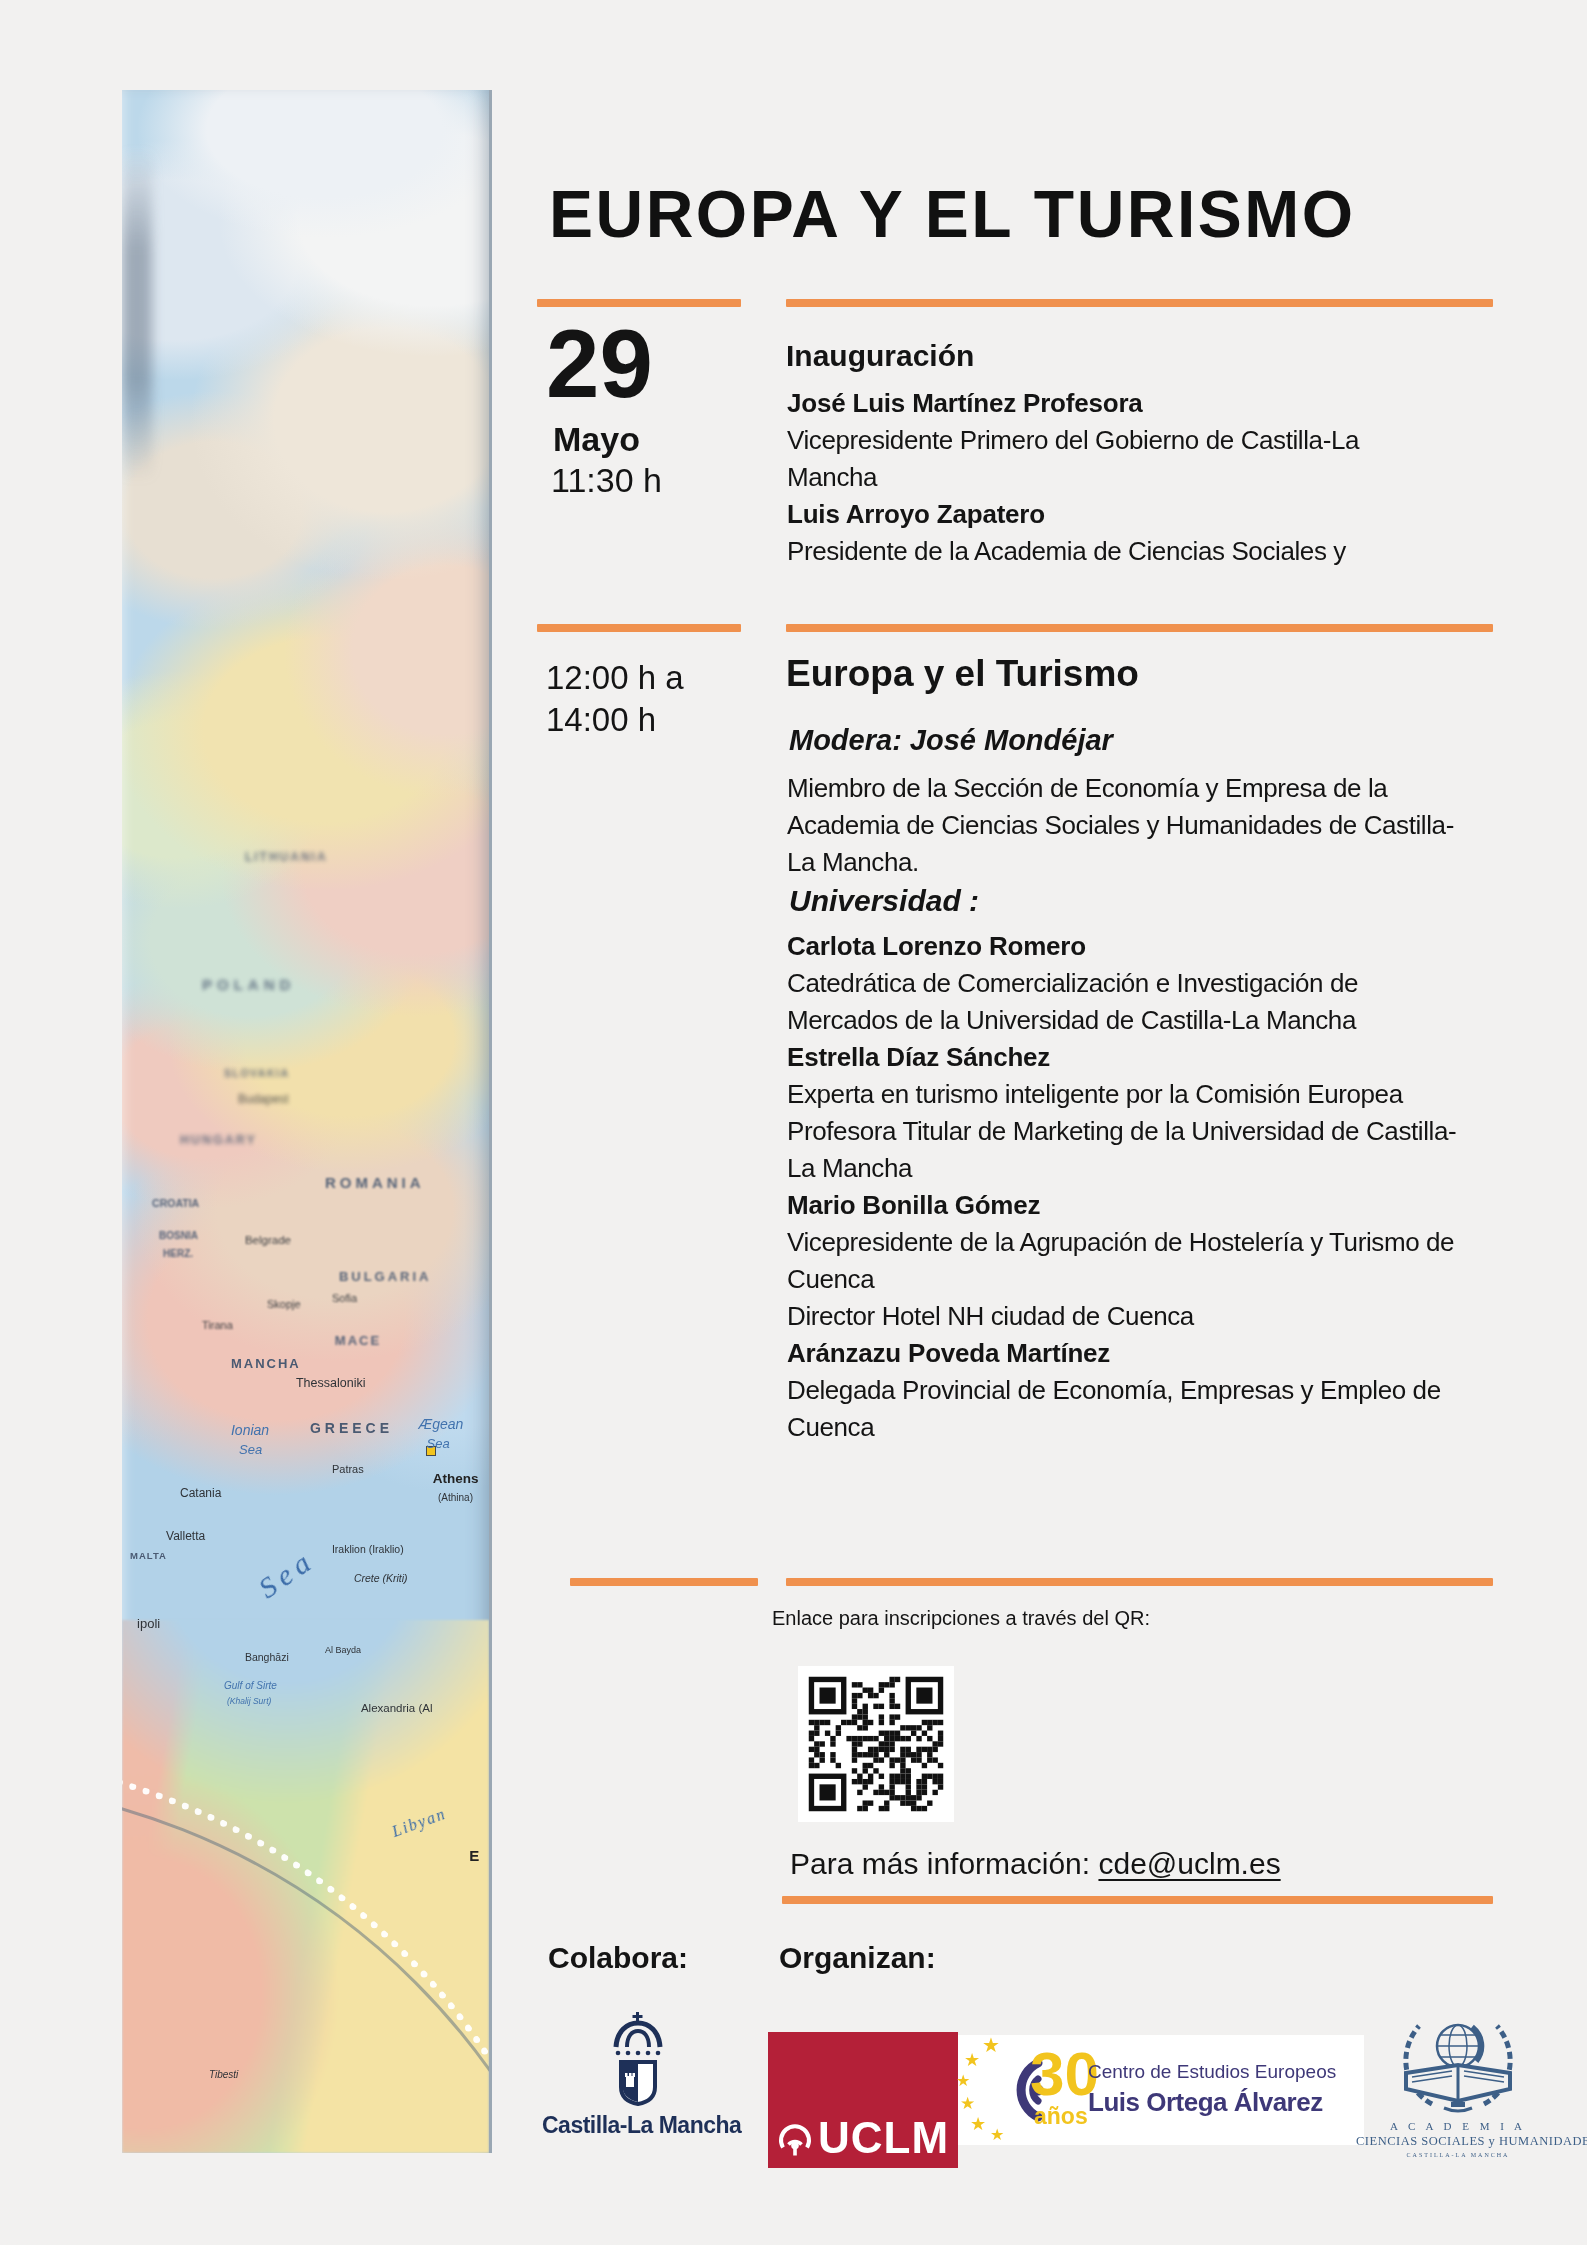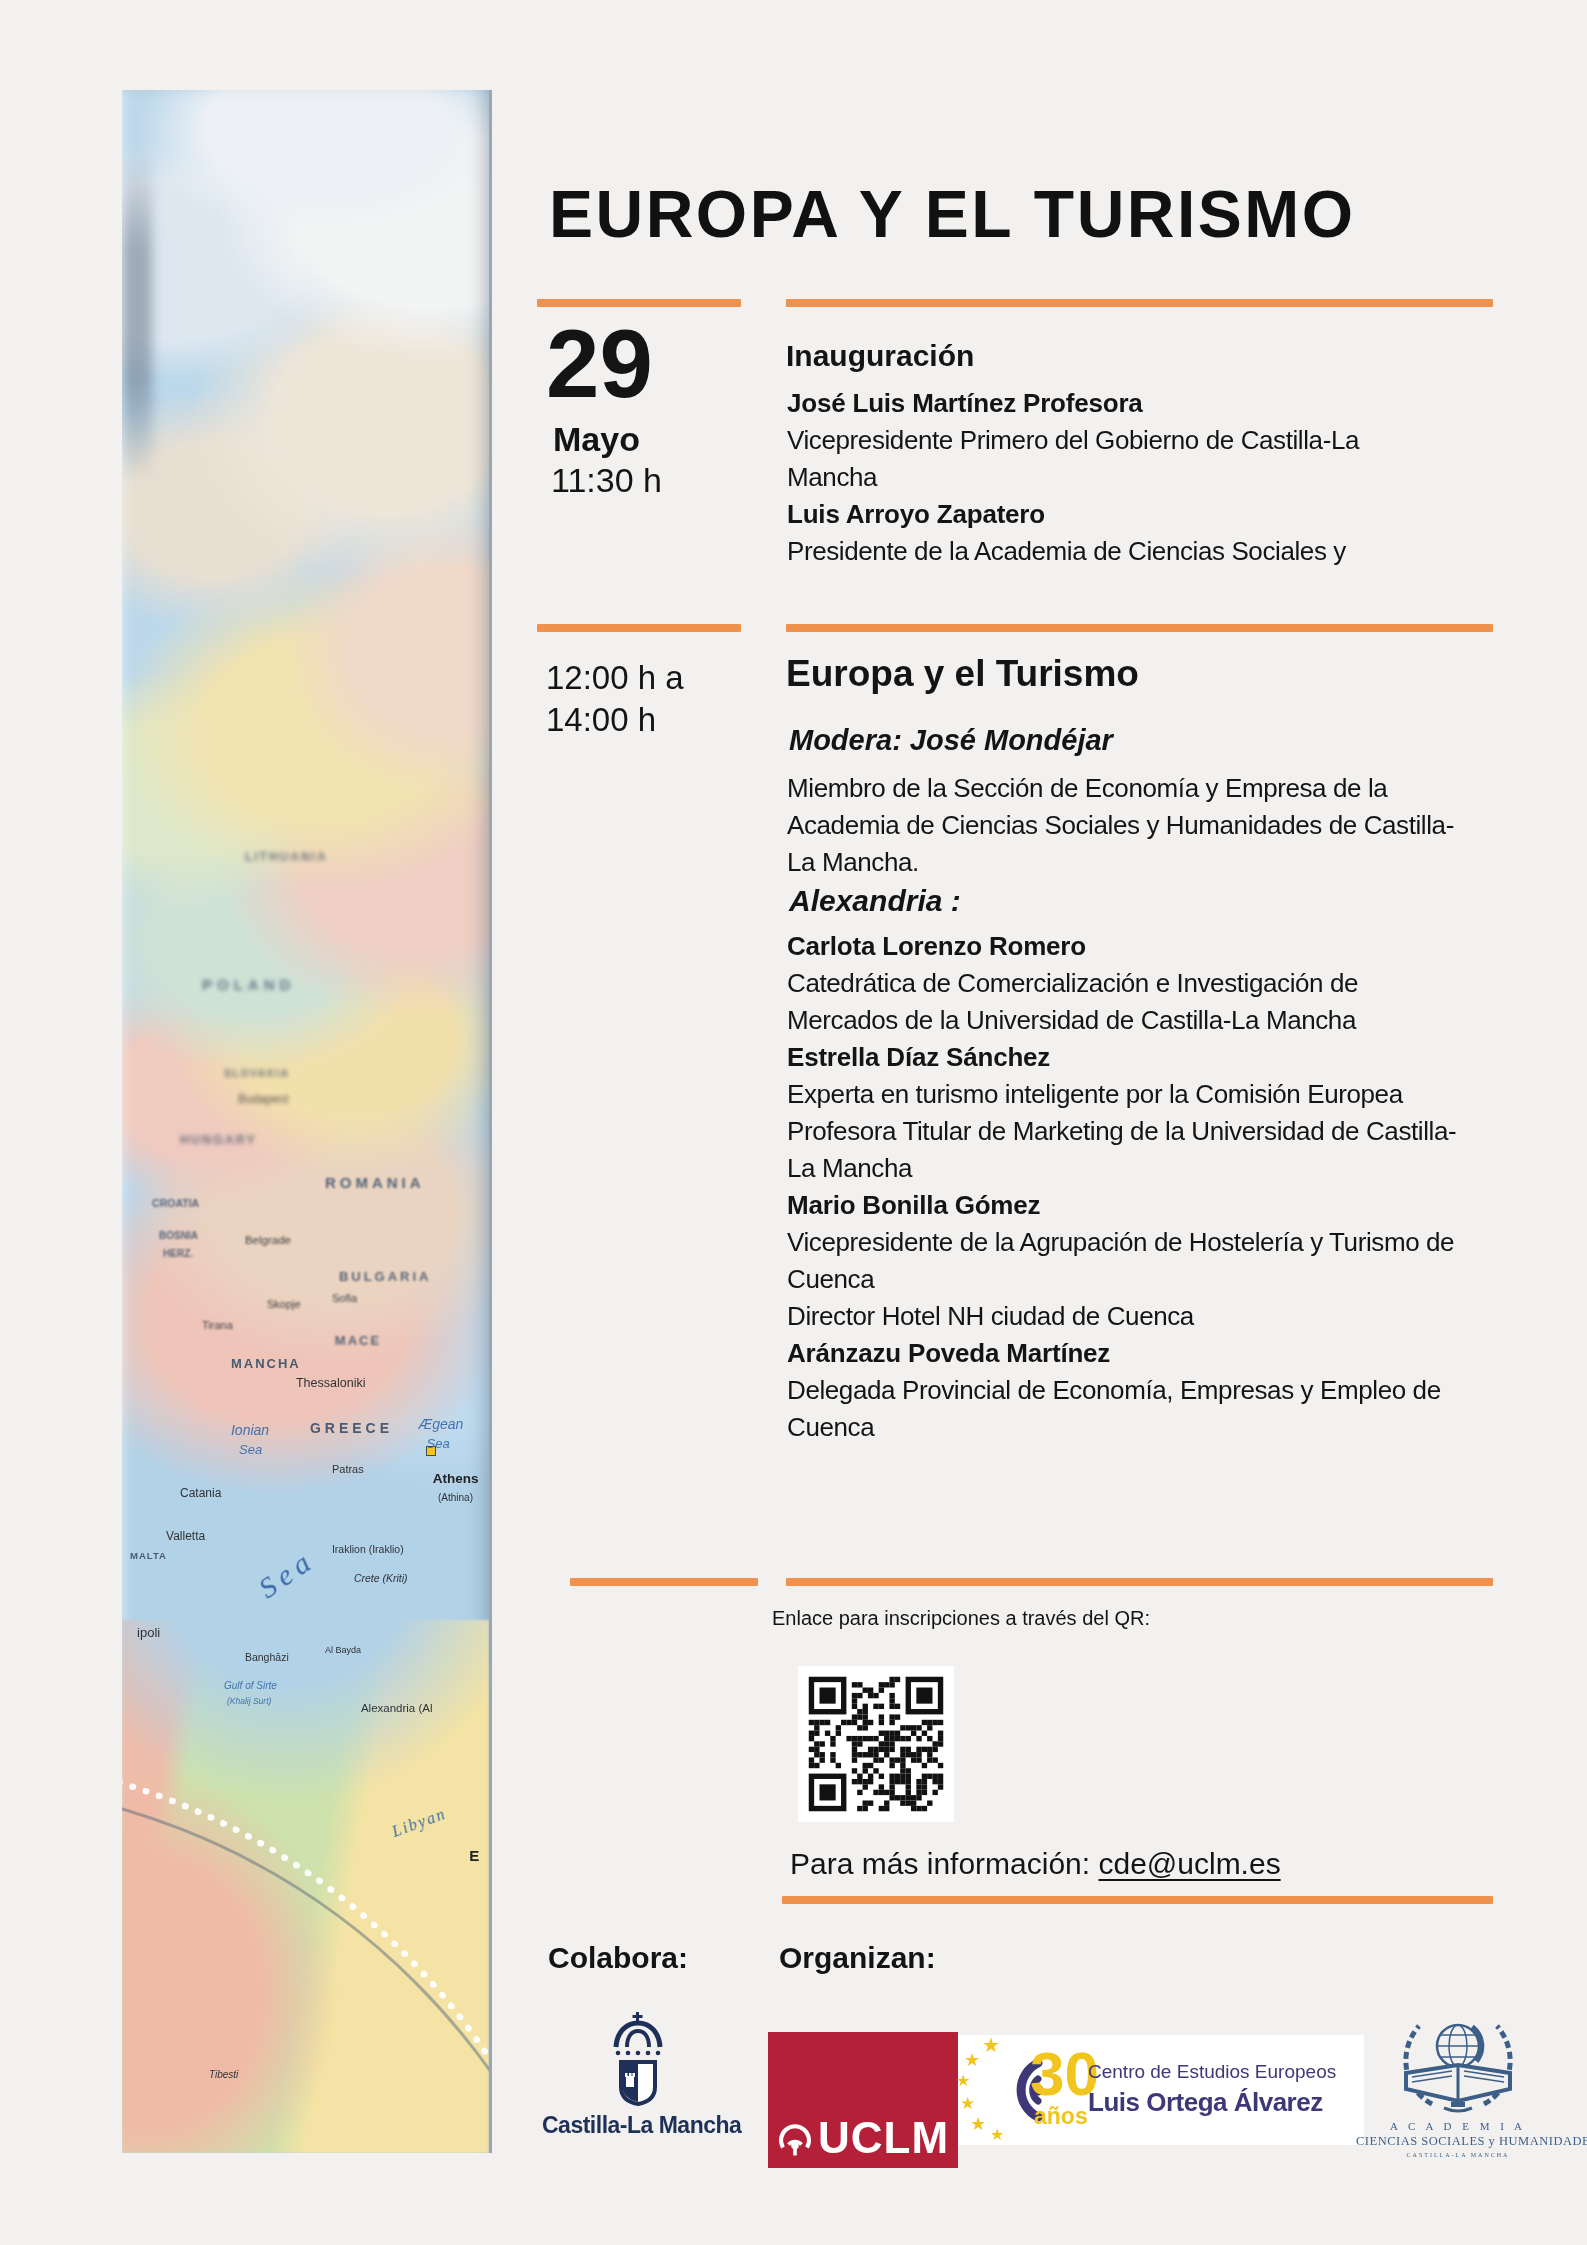--- a/index.html
+++ b/index.html
@@ -145,21 +145,21 @@
         <span class="map-label sea b0" style="left: 31.9%; top: 65.6%; font-size: 13px;">Sea</span>
         <span class="map-label city b0" style="left: 57.2%; top: 66.6%; font-size: 11px;">Patras</span>
         <span class="map-label cityb b0" style="left: 84.7%; top: 67%; font-size: 13.5px;">Athens</span>
         <span class="map-label city b0" style="left: 86.1%; top: 68%; font-size: 10px; text-align: right;">(Athina)</span>
         <span class="map-label city b0" style="left: 15.8%; top: 67.7%; font-size: 12px;">Catania</span>
         <span class="map-label city b0" style="left: 12%; top: 69.8%; font-size: 12px;">Valletta</span>
         <span class="map-label country b0" style="left: 2.2%; top: 70.8%; font-size: 9.5px; letter-spacing: 1px;">MALTA</span>
         <span class="map-label city b0" style="left: 57.2%; top: 70.5%; font-size: 10.5px;">Iraklion (Iraklio)</span>
         <span class="map-label cityi b0" style="left: 63.2%; top: 71.9%; font-size: 10.5px;">Crete (Kriti)</span>
         <span class="map-label seaserif b0" style="left: 35.7%; top: 72.2%; font-size: 30px; letter-spacing: 6px; transform: rotate(-35deg);">Sea</span>
-        <span class="map-label city b0" style="left: 4.1%; top: 74%; font-size: 13px; margin-top: 9px;">ipoli</span>
+        <span class="map-label city b0" style="left: 4.1%; top: 74%; font-size: 13px;">ipoli</span>
         <span class="map-label city b0" style="left: 55.3%; top: 75.4%; font-size: 9px;">Al Bayda</span>
         <span class="map-label city b0" style="left: 33.5%; top: 75.7%; font-size: 10.5px;">Banghāzi</span>
         <span class="map-label sea b0" style="left: 27.8%; top: 77.1%; font-size: 10px;">Gulf of Sirte</span>
         <span class="map-label sea b0" style="left: 28.6%; top: 77.9%; font-size: 8.5px;">(Khalij Surt)</span>
         <span class="map-label city b0" style="left: 65.1%; top: 78.2%; font-size: 11.5px;">Alexandria (Al</span>
         <span class="map-label seaserif b0" style="left: 73%; top: 84.1%; font-size: 16px; letter-spacing: 2px; transform: rotate(-20deg);">Libyan</span>
         <span class="map-label cityb b0" style="left: 94.6%; top: 85.2%; font-size: 15px;">E</span>
         <span class="map-label cityi b0" style="left: 23.7%; top: 96%; font-size: 10px;">Tibesti</span>
       </div>
   </div>
@@ -179,21 +179,21 @@
   <div class="abs d-time">11:30 h</div>
 
   <div class="abs h-sec1">Inauguración</div>
   <div class="abs sec1-lines body-block"><div class="tl b">José Luis Martínez Profesora</div><div class="tl">Vicepresidente Primero del Gobierno de Castilla-La</div><div class="tl">Mancha</div><div class="tl b">Luis Arroyo Zapatero</div><div class="tl">Presidente de la Academia de Ciencias Sociales y</div></div>
 
   <div class="abs t2"><span>12:00 h a</span><br><span>14:00 h</span></div>
 
   <div class="abs h-sec2">Europa y el Turismo</div>
   <div class="abs modera">Modera: José Mondéjar</div>
   <div class="abs sec2-lines body-block"><div class="tl">Miembro de la Sección de Economía y Empresa de la</div><div class="tl">Academia de Ciencias Sociales y Humanidades de Castilla-</div><div class="tl">La Mancha.</div></div>
-  <div class="abs intervienen">Alexandria :</div>
+  <div class="abs intervienen">Universidad :</div>
   <div class="abs speaker-lines body-block"><div class="tl b">Carlota Lorenzo Romero</div><div class="tl">Catedrática de Comercialización e Investigación de</div><div class="tl">Mercados de la Universidad de Castilla-La Mancha</div><div class="tl b">Estrella Díaz Sánchez</div><div class="tl">Experta en turismo inteligente por la Comisión Europea</div><div class="tl">Profesora Titular de Marketing de la Universidad de Castilla-</div><div class="tl">La Mancha</div><div class="tl b">Mario Bonilla Gómez</div><div class="tl">Vicepresidente de la Agrupación de Hostelería y Turismo de</div><div class="tl">Cuenca</div><div class="tl">Director Hotel NH ciudad de Cuenca</div><div class="tl b">Aránzazu Poveda Martínez</div><div class="tl">Delegada Provincial de Economía, Empresas y Empleo de</div><div class="tl">Cuenca</div></div>
 
 
   <div class="abs enlace">Enlace para inscripciones a través del QR:</div>
   <div class="qr" id="qr"><svg xmlns="http://www.w3.org/2000/svg" width="156" height="156" viewBox="0 0 29 29">
         <rect width="29" height="29" fill="#FFFFFF"></rect>
         <rect x="17" y="2" width="1" height="1" fill="#111111"></rect>
         <rect x="18" y="2" width="1" height="1" fill="#111111"></rect>
         <rect x="10" y="3" width="1" height="1" fill="#111111"></rect>
         <rect x="11" y="3" width="1" height="1" fill="#111111"></rect>

